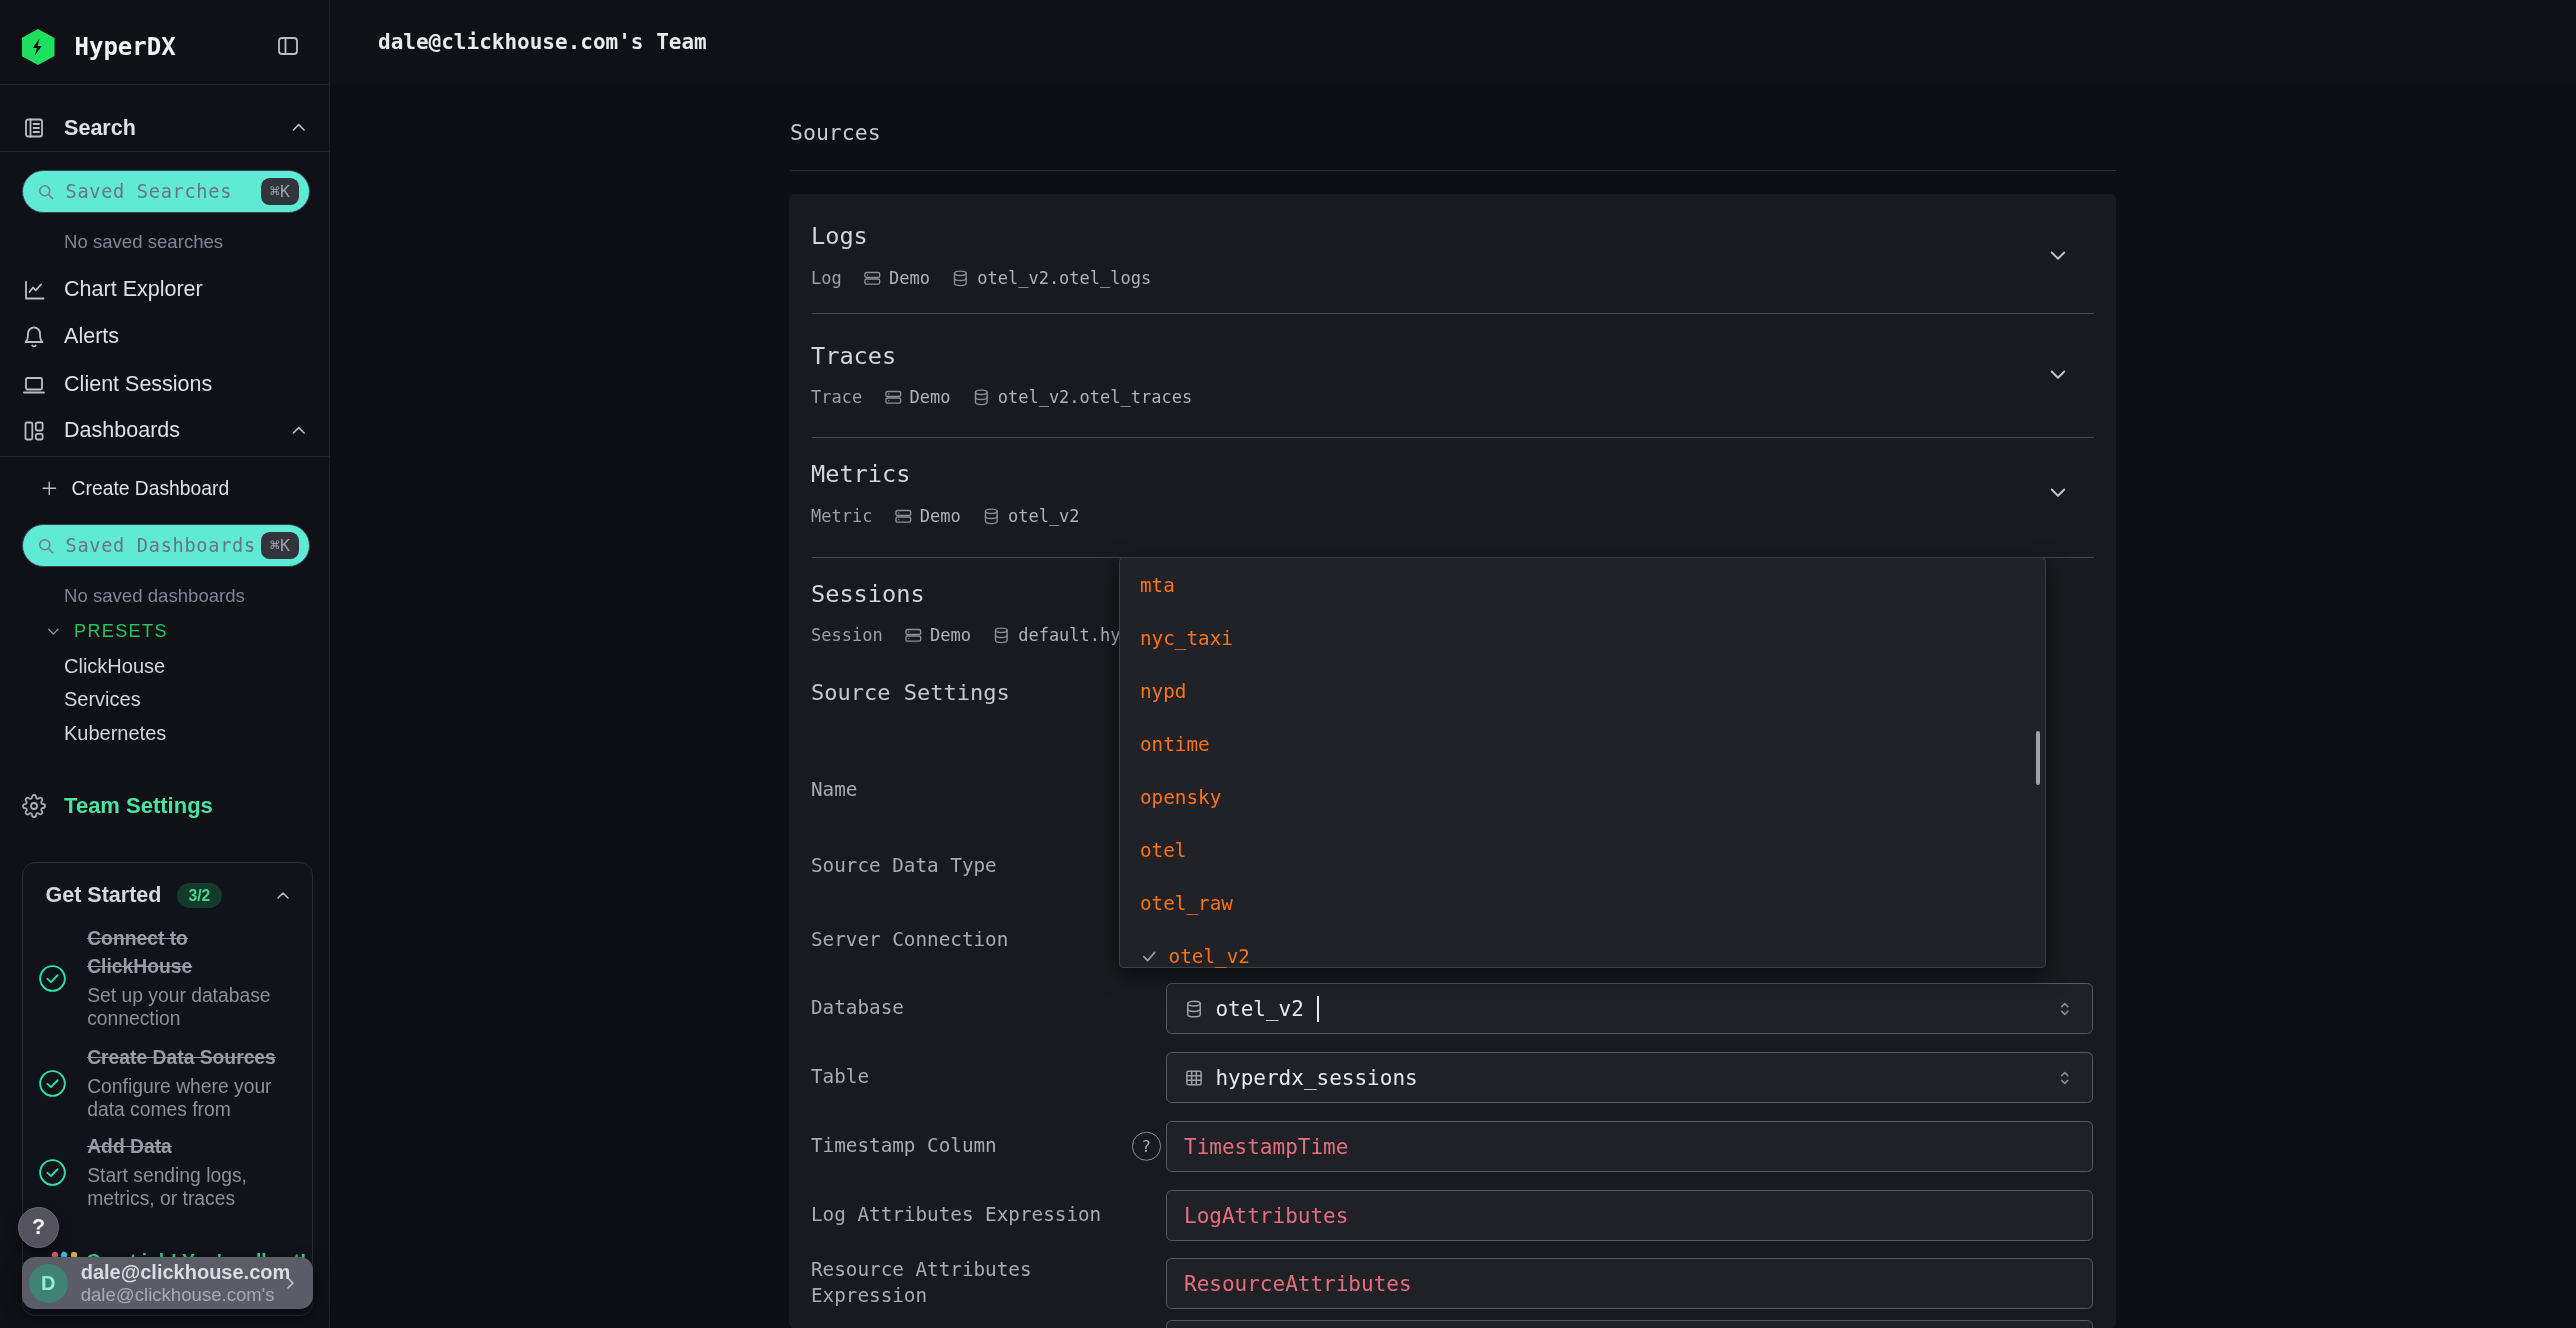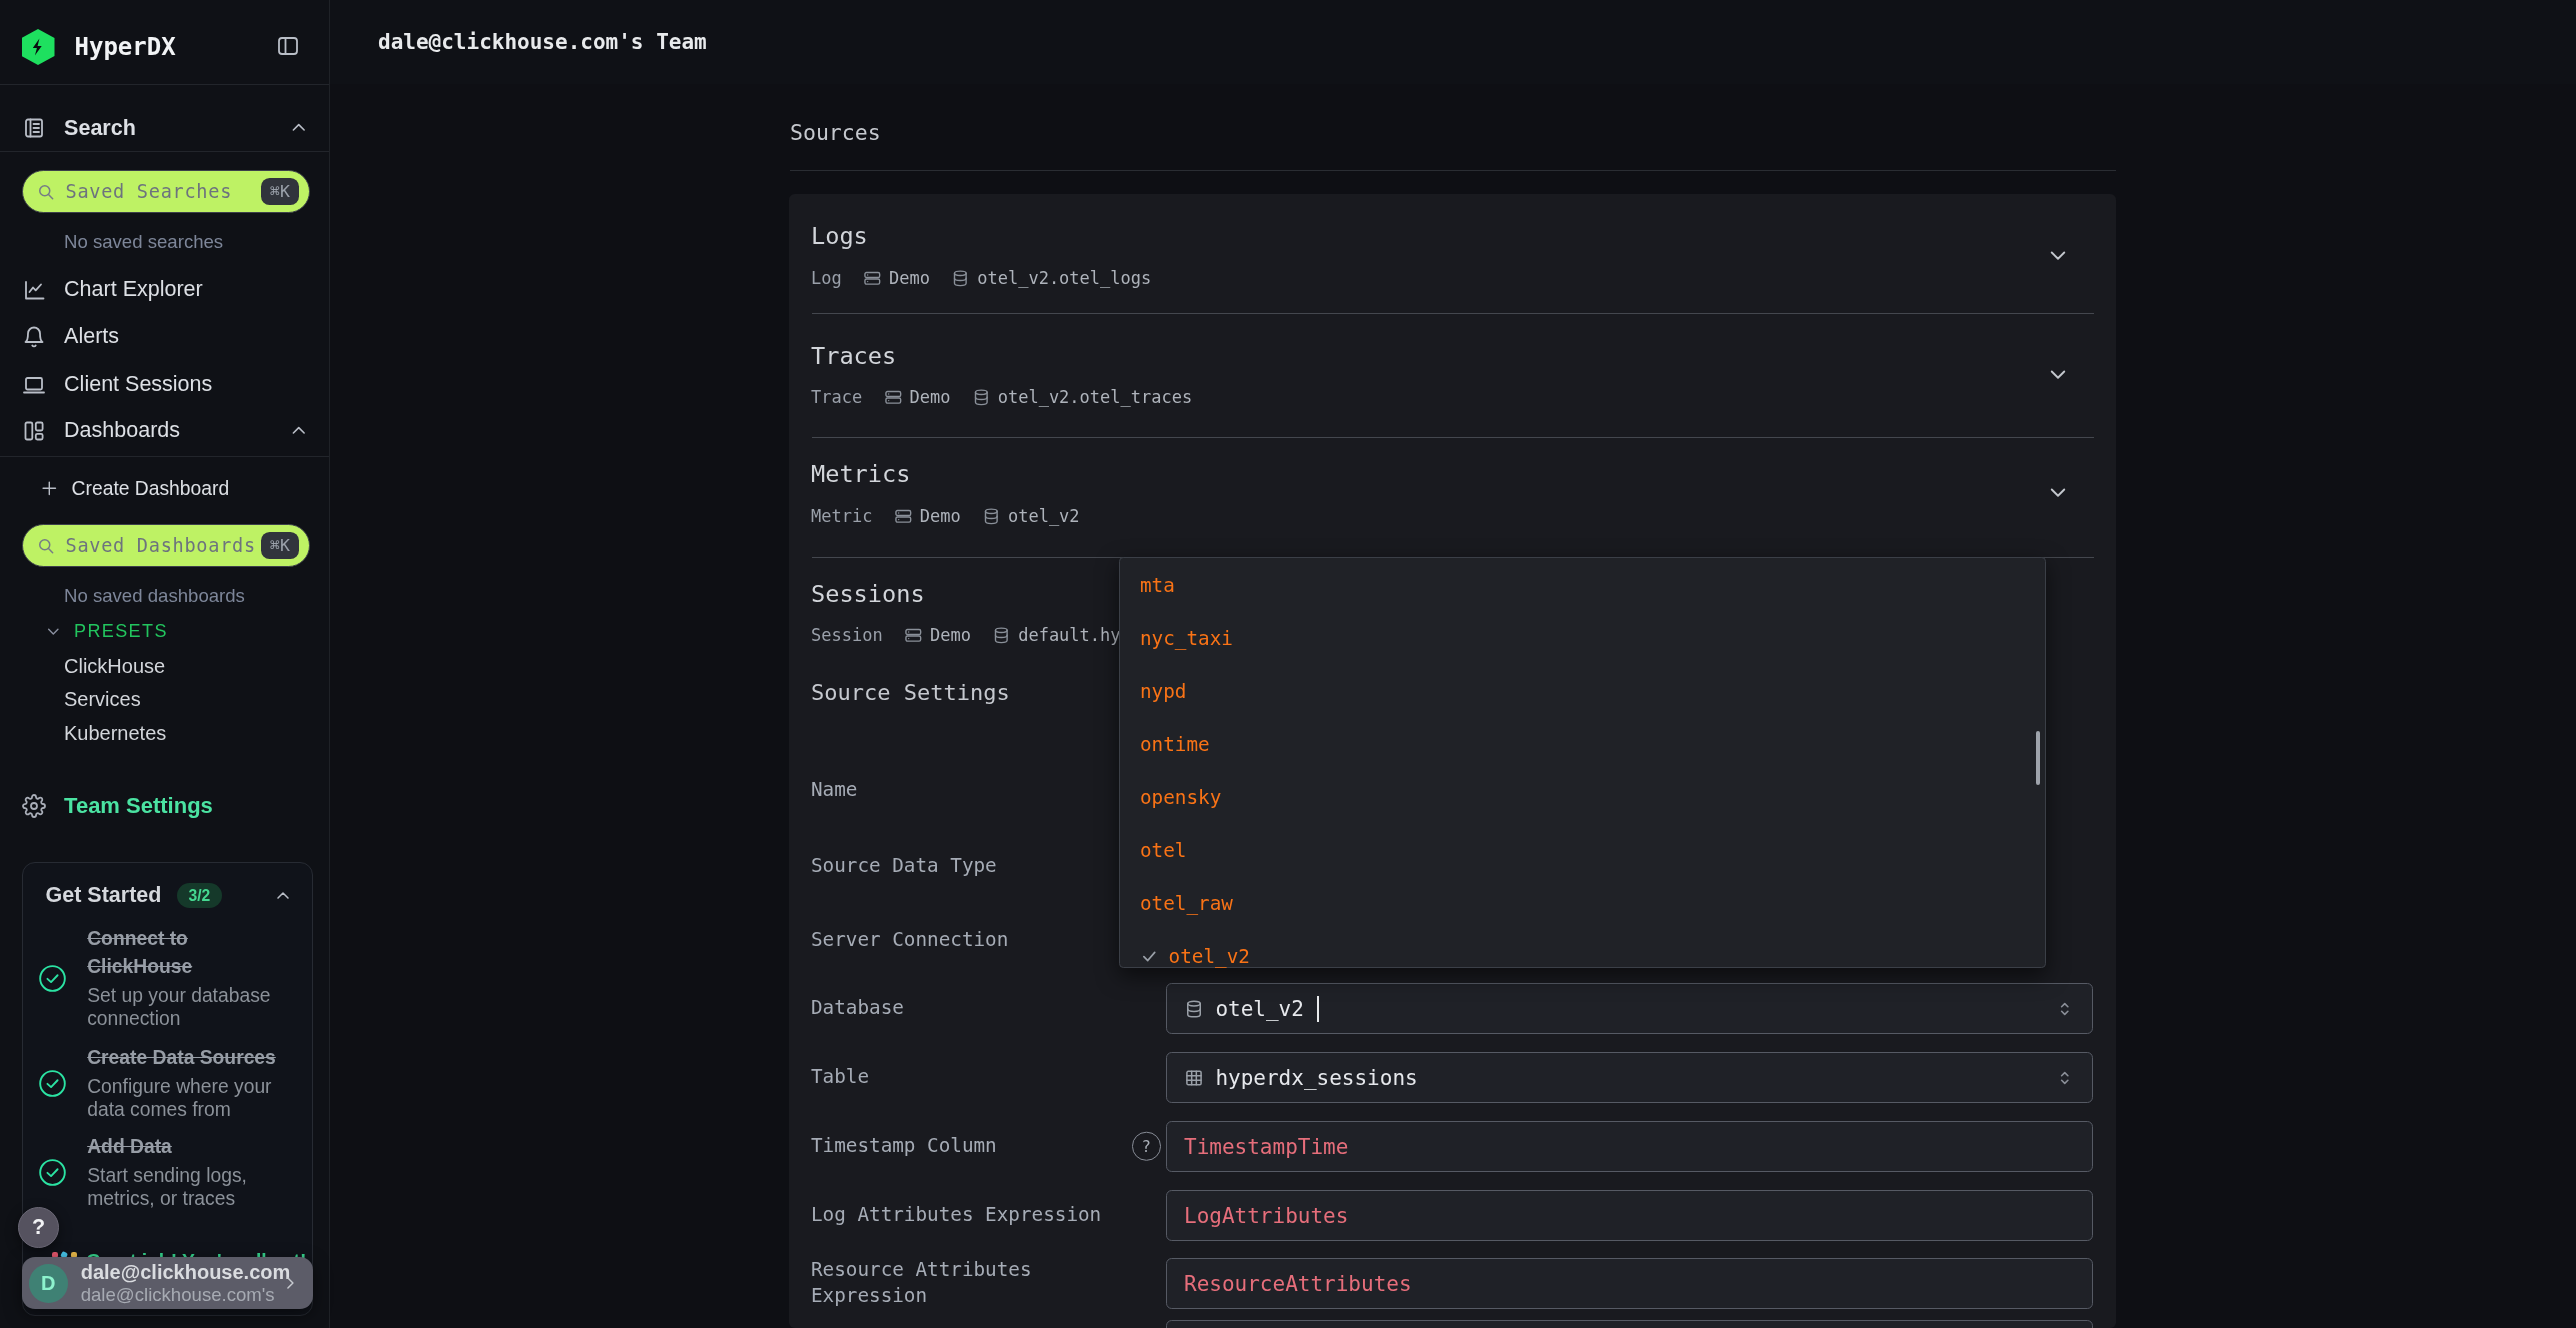--- a/index.html
+++ b/index.html
@@ -9,21 +9,21 @@
   .mono{font-family:"DejaVu Sans Mono",monospace;}
   svg{display:block;}
   .icn{stroke:#b9bec7;fill:none;stroke-width:1.8;stroke-linecap:round;stroke-linejoin:round;}
   .cv{transform:translateY(-50%);}
   
   .sidebar{position:absolute;left:0;top:0;width:329px;height:1328px;background:#0f1116;border-right:0.7px solid #1f2227;}
   .sb-border{position:absolute;left:0;width:329px;height:0.7px;background:#22252b;}
   .nav-row{position:absolute;left:21.5px;width:288px;display:flex;align-items:center;gap:18.6px;}
   .nav-label{font-size:21.5px;color:#dde0e5;}
   .nav-sub{font-size:20px;color:#d3d6db;}
-  .pill{position:absolute;left:21.5px;width:288px;height:43px;border-radius:21.5px;background:#bef264;
+  .pill{position:absolute;left:21.5px;width:288px;height:43px;border-radius:21.5px;background:#5eead4;
         border:0.7px solid #3d414a;display:flex;align-items:center;box-sizing:border-box;padding:0 10px 0 13px;}
   .pill .ph{flex:1;font-size:18.6px;color:#6d737e;margin-left:10px;letter-spacing:0.7px;}
   .kbd{background:#31343c;border-radius:8.6px;padding:4.3px 8.6px;font-size:16.5px;color:#9ba1ab;}
   .muted-note{font-size:18.6px;color:#7d8699;}
   .presets-label{font-size:18px;letter-spacing:1.4px;color:#22c55e;}
   .gs-panel{position:absolute;left:21.5px;top:862px;width:291px;height:454px;border:0.7px solid #272b33;
             border-radius:13px;background:#10131a;box-sizing:border-box;}
   .gs-item{position:absolute;left:15.7px;display:flex;align-items:center;gap:20px;width:258px;}
   .gs-check{width:29px;height:29px;flex:0 0 29px;}
   .gs-title{font-size:19.3px;font-weight:bold;color:#979da6;text-decoration:line-through;line-height:28px;}

